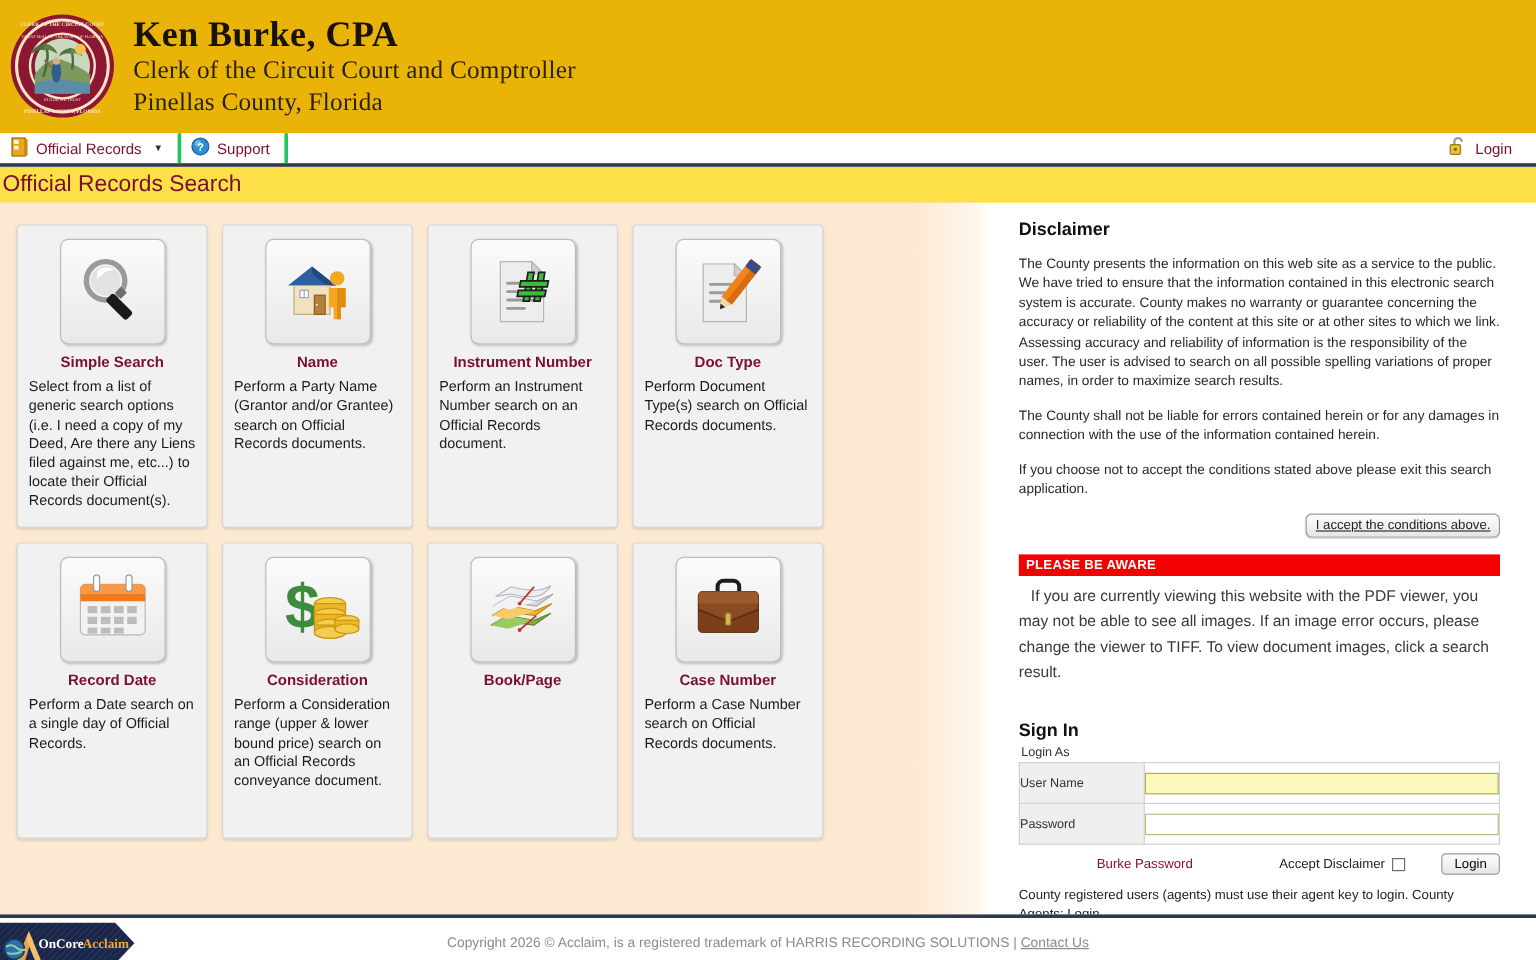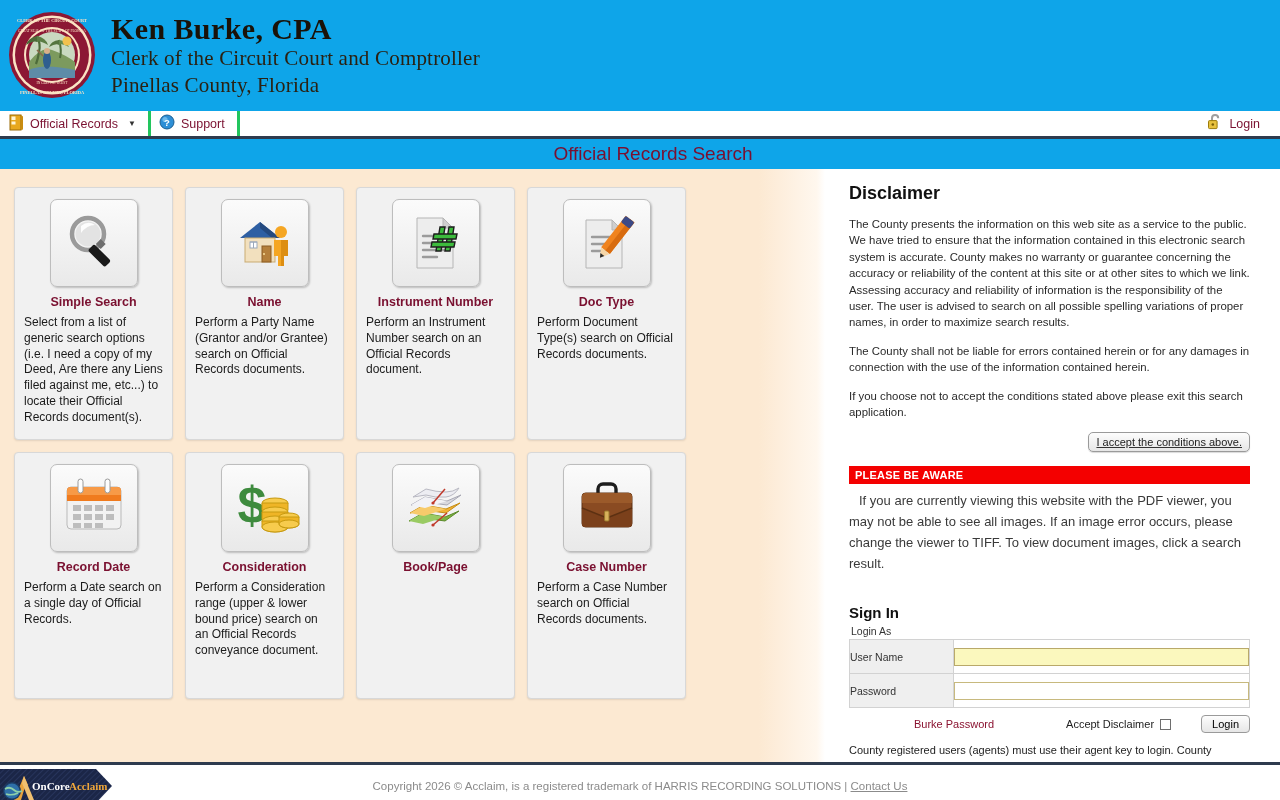--- a/index.html
+++ b/index.html
@@ -5,21 +5,21 @@
   * { box-sizing: border-box; }
   html, body { margin:0; padding:0; }
   body {
     width:1280px; height:800px; overflow:hidden;
     font-family:"Liberation Sans", sans-serif;
     background:#ffffff; color:#333;
   }
 
   
   .header {
-    height:111px; background:#0ea5e9;
+    height:111px; background:#eab308;
     display:flex; align-items:flex-start; position:relative;
   }
   .seal { margin:10px 0 0 7px; width:90px; height:90px; flex:0 0 auto; }
   .header-titles { margin-left:14px; margin-top:13px; }
   .h-line1 {
     font-family:"Liberation Serif", serif;
     font-size:30px; letter-spacing:.4px; color:#1a1208; font-weight:700;
     line-height:1.08;
   }
   .h-line2, .h-line3 {
@@ -38,21 +38,21 @@
     font-size:12.5px; color:#7a1030; cursor:pointer; white-space:nowrap;
   }
   .nav-item .caret { font-size:8px; color:#333; margin-left:4px; }
   .nav-right {
     margin-left:auto; display:flex; align-items:center; gap:5px;
     padding-right:20px; font-size:12.5px; color:#7a1030; cursor:pointer;
   }
   .ic { display:inline-block; flex:0 0 auto; }
 
   
-  .page-title-bar { height:30px; background:#0ea5e9; padding-left:26px;text-align:center; }
+  .page-title-bar { height:30px; background:#fde047; padding-left:2px; }
   .page-title { font-size:19px; color:#7a1030; line-height:30px; font-weight:400;}
 
   
   .content { display:flex; height:593px; position:relative; }
   .left-pane {
     width:825px; flex:0 0 825px;
     background:linear-gradient(to right,#FCE9D2 0%,#FCE9D2 92%,#FFF7EE 99%,#ffffff 100%);
     padding:18px 0 0 14px;
   }
   .right-pane { flex:1 1 auto; background:#ffffff; padding:14px 30px 0 24px; }
@@ -75,21 +75,21 @@
     box-shadow:1px 1px 2px rgba(0,0,0,.22);
     display:flex; align-items:center; justify-content:center;
   }
   .card-title {
     text-align:center; color:#7a1030; font-weight:bold;
     font-size:12.5px; margin:8px 0 6px 0;
   }
   .card-desc { font-size:12px; line-height:15.8px; color:#1b1b1b; }
 
   
-  .sec-head { font-size:18px; font-weight:bold; color:#111; margin:0 0 12px 0; }
+  .sec-head { font-size:15px; font-weight:bold; color:#111; margin:0 0 12px 0; }
   .para { font-size:11.4px; line-height:16.4px; color:#2a2a2a; margin:0 0 12px 0; }
   .accept-row { display:flex; justify-content:flex-end; margin-top:12px;text-decoration:underline; }
   .btn {
     font-family:"Liberation Sans", sans-serif; font-size:11px;
     background:linear-gradient(to bottom,#fdfdfd,#e6e6e6);
     border:1px solid #9a9a9a; border-radius:5px;
     padding:3px 7px; color:#222; cursor:pointer;
     box-shadow:0 1px 1px rgba(0,0,0,.15);
   }
   .aware-bar {

